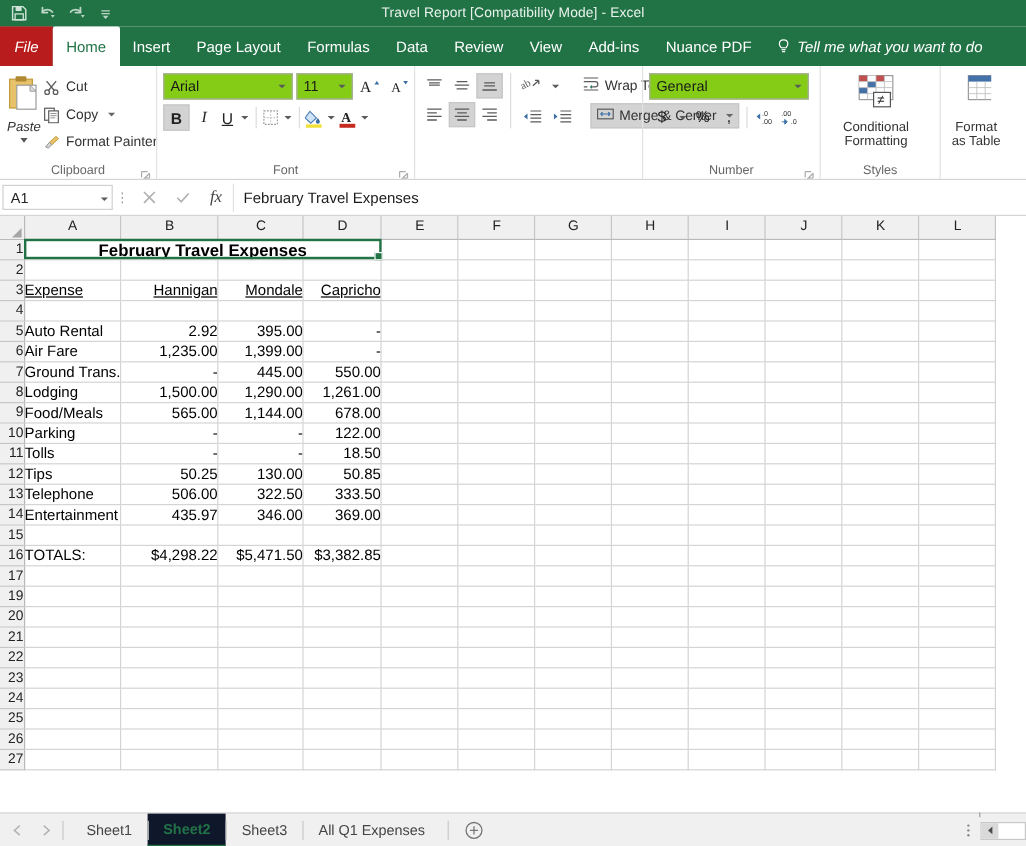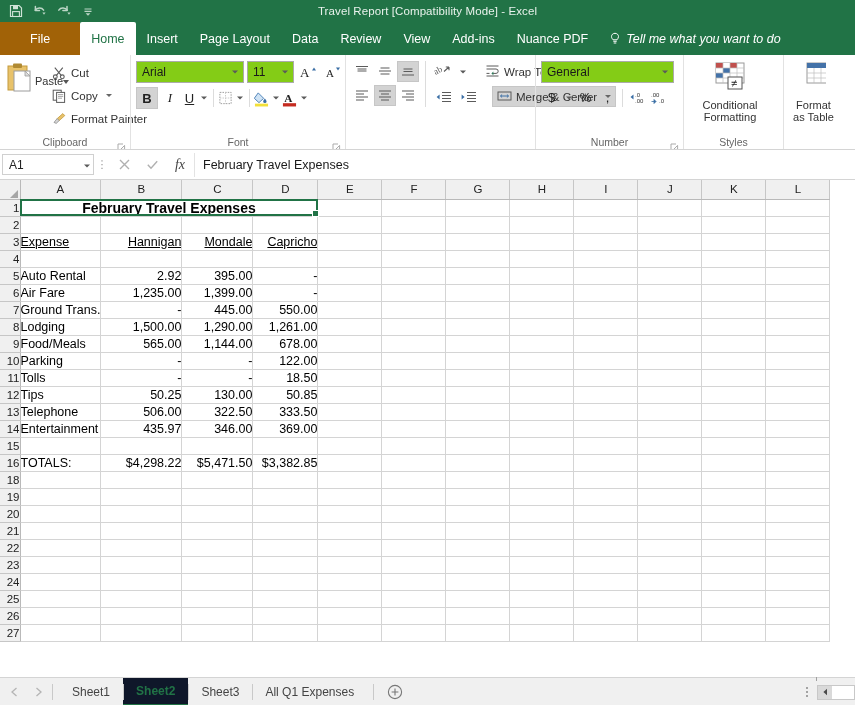--- a/index.html
+++ b/index.html
@@ -31,21 +31,21 @@
 
   
   .tabstrip {
     height: 33px; background: #217346; display: flex; align-items: flex-end;
     flex: 0 0 33px; position: relative;
   }
   .rbn-tab {
     height: 33px; padding: 0 11px; display: flex; align-items: center;
     font-size: 12.5px; color: #ffffff; white-space: nowrap;
   }
-  .rbn-tab.file { background: #a16207; padding: 0 30px; }
+  .rbn-tab.file { background: #b91c1c; padding: 0 12px; font-style: italic; }
   .rbn-tab.active {
     background: #ffffff; color: #217346; font-weight: normal;
     border-radius: 2px 2px 0 0;
   }
   .tellme {
     display: flex; align-items: center; gap: 5px; height: 33px;
     padding: 0 6px 0 10px; font-size: 12.5px; color: #ffffff;
     font-style: italic; white-space: nowrap;
   }
   .bulb { width: 12px; height: 14px; }
@@ -63,22 +63,23 @@
     line-height: 16px; position: relative;
   }
   .dlg-launcher {
     position: absolute; right: 4px; bottom: 1px; width: 9px; height: 9px;
     opacity: .55;
   }
 
   
   .g-clipboard { width: 130px; }
   .paste-btn {
-    width: 46px; display: flex; flex-direction: row; align-items: center;
+    width: 46px; display: flex; flex-direction: column; align-items: center;
     padding-top: 2px;
+    font-style: italic;
   }
   .paste-label { font-size: 11px; color: #333; margin-top: 1px; }
   .paste-caret { width: 0;height:0;border-left:3.5px solid transparent;border-right:3.5px solid transparent;border-top:4px solid #555;margin-top:3px;}
   .clip-list { display: flex; flex-direction: column; gap: 2px; padding-top: 2px; }
   .clip-item { display: flex; align-items: center; gap: 4px; height: 21px; font-size: 11.5px; color: #333; white-space: nowrap;}
   .clip-item .ci { width: 16px; height: 16px; display:flex;align-items:center;justify-content:center; }
   .mini-caret { width:0;height:0;border-left:3px solid transparent;border-right:3px solid transparent;border-top:3.5px solid #666;margin-left:4px;}
 
   
   .g-font { width: 215px; }
@@ -253,20 +254,21 @@
       </div>
     </div>
     <div class="win-title">Travel Report  [Compatibility Mode] - Excel</div>
   </div>
 
   <div class="tabstrip">
     <div class="rbn-tab file">File</div>
     <div class="rbn-tab active">Home</div>
     <div class="rbn-tab">Insert</div>
     <div class="rbn-tab">Page Layout</div>
+    <div class="rbn-tab">Formulas</div>
     <div class="rbn-tab">Data</div>
     <div class="rbn-tab">Review</div>
     <div class="rbn-tab">View</div>
     <div class="rbn-tab">Add-ins</div>
     <div class="rbn-tab">Nuance PDF</div>
     <div class="tellme">
       <span class="bulb">
         <svg width="12" height="14" viewBox="0 0 12 14">
             <path d="M6 1.3c2.1 0 3.5 1.5 3.5 3.3 0 1.5-1 2.3-1.5 3.2H4C3.5 6.9 2.5 6.1 2.5 4.6 2.5 2.8 3.9 1.3 6 1.3z" fill="none" stroke="#ffffff" stroke-width="1"></path>
             <path d="M4.3 9.3h3.4M4.7 11h2.6" stroke="#ffffff" stroke-width="1"></path>
@@ -917,21 +919,21 @@
             <td class="cell "></td>
             <td class="cell "></td>
             <td class="cell "></td>
             <td class="cell "></td>
             <td class="cell "></td>
             <td class="cell "></td>
             <td class="cell "></td>
             <td class="cell "></td>
           </tr>
           <tr>
-            <td class="rowhead">18</td>
+            <td class="rowhead">17</td>
             <td class="cell "></td>
             <td class="cell "></td>
             <td class="cell "></td>
             <td class="cell "></td>
             <td class="cell "></td>
             <td class="cell "></td>
             <td class="cell "></td>
             <td class="cell "></td>
             <td class="cell "></td>
             <td class="cell "></td>

